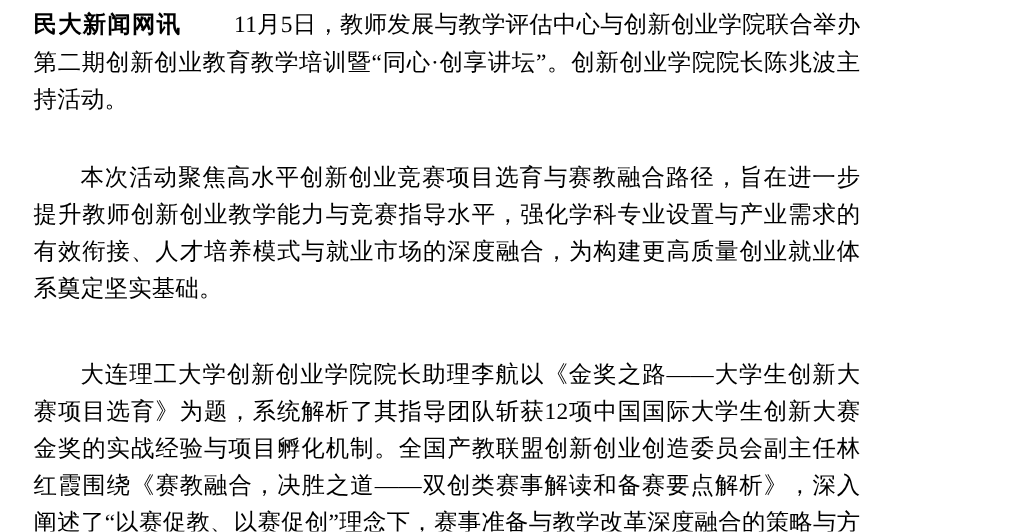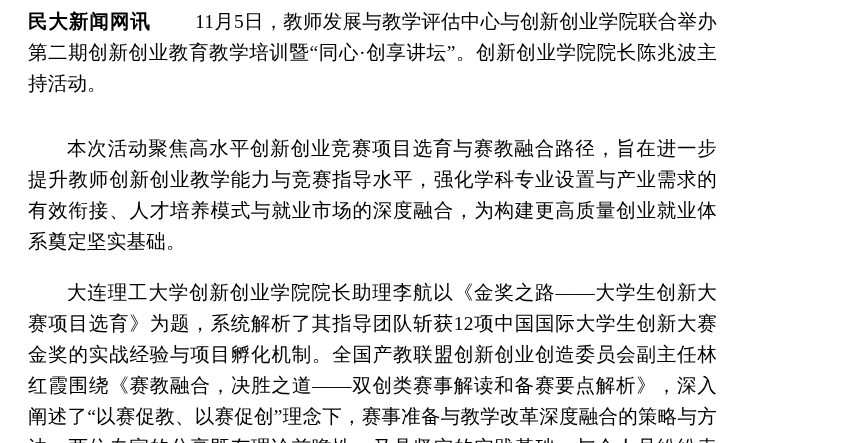--- a/index.html
+++ b/index.html
@@ -26,21 +26,21 @@
     line-height: 31px;
     text-align: justify;
     text-justify: inter-ideograph;
     margin: 0 0 14px 0;
     letter-spacing: 0.2px;
   }
   .para.first {
     margin-bottom: 34px;
   }
   .para.second {
-    margin-bottom: 20px;
+    margin-bottom: 40px;
   }
   .indent {
     text-indent: 2em;
   }
   .dateline {
     font-weight: bold;
     font-family: "Liberation Serif", "DejaVu Serif", serif;
     letter-spacing: 1px;
   }
   .gap {

